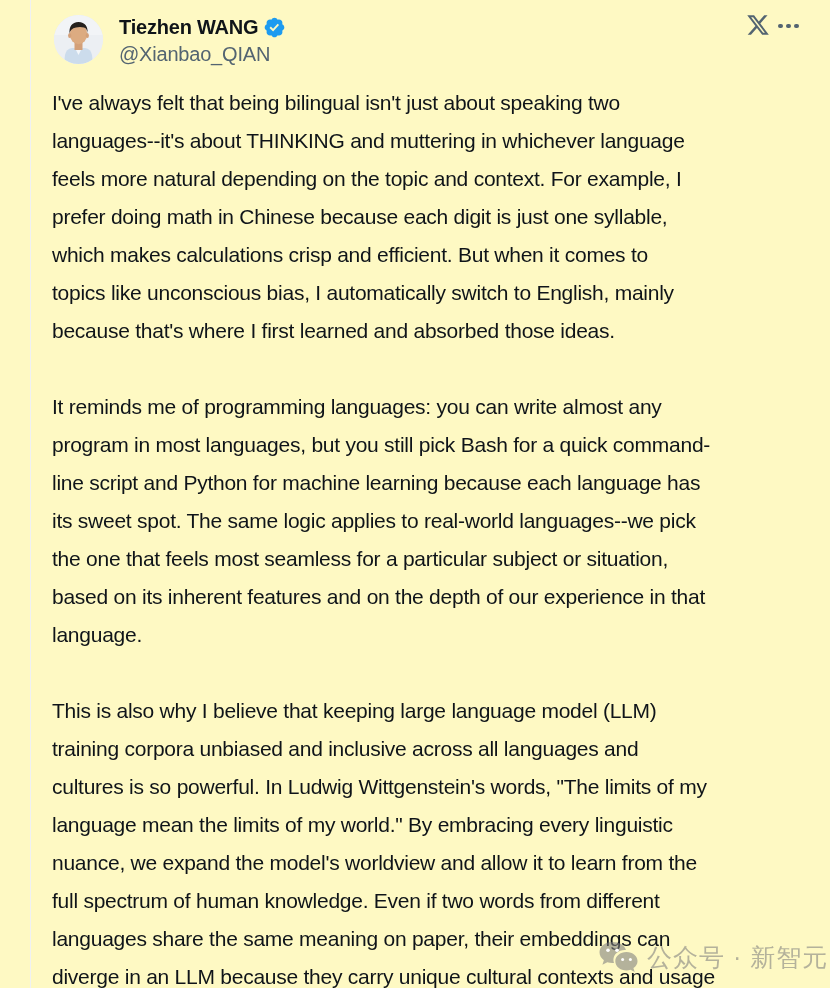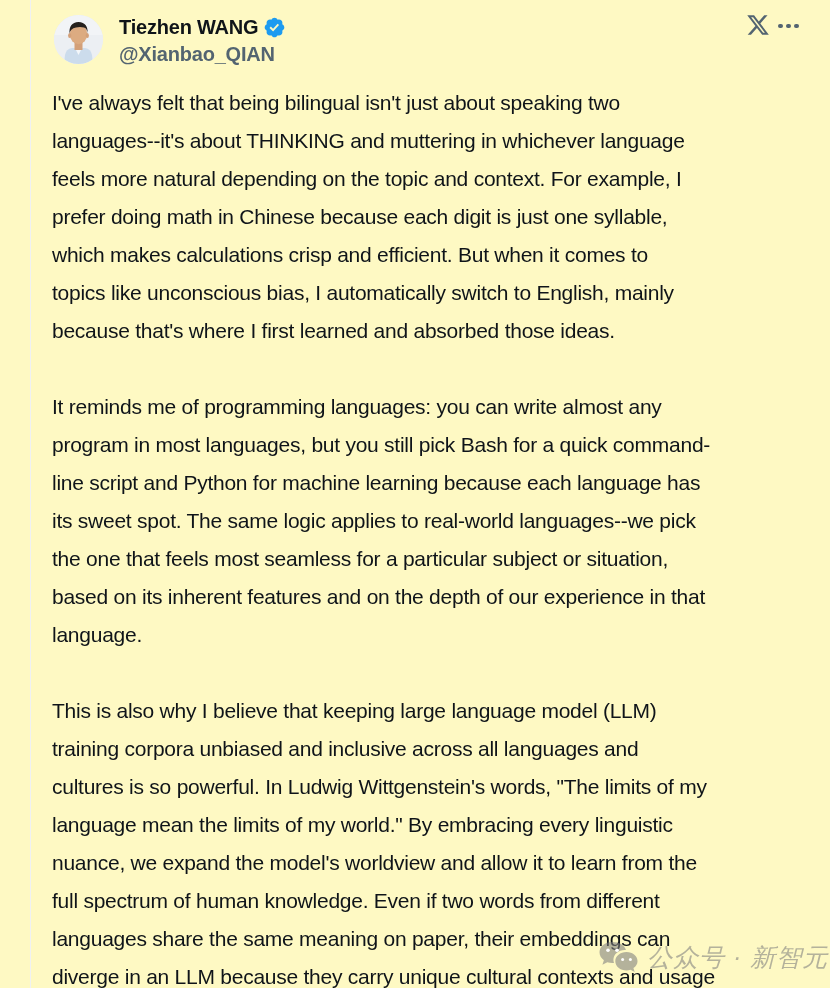--- a/index.html
+++ b/index.html
@@ -44,21 +44,20 @@
     white-space: nowrap;
   }
   .badge { width: 23px; height: 23px; display: inline-block; }
   .handle {
     position: absolute;
     left: 119px; top: 43px;
     font-size: 20px;
     color: #536471;
     letter-spacing: -0.2px;
     cursor: pointer;
-    font-weight: bold;
   }
   .x-logo {
     position: absolute;
     left: 746px; top: 13px;
     width: 24px; height: 24px;
     cursor: pointer;
   }
   .more-button {
     position: absolute;
     left: 778px; top: 17px;
@@ -87,21 +86,20 @@
     position: absolute;
     left: 598px; top: 940px;
     display: flex;
     align-items: center;
     gap: 8px;
     color: rgba(125, 125, 125, 0.58);
     font-size: 25px;
     letter-spacing: 1px;
     white-space: nowrap;
     font-family: "Liberation Sans", "DejaVu Sans", sans-serif;
-    font-style: italic;
   }
   .watermark .wm-icon { width: 41px; height: 35px; display: inline-block; }
 </style>
 </head>
 <body>
 
 <div class="page">
 
   <div class="thread-line"></div>
 

